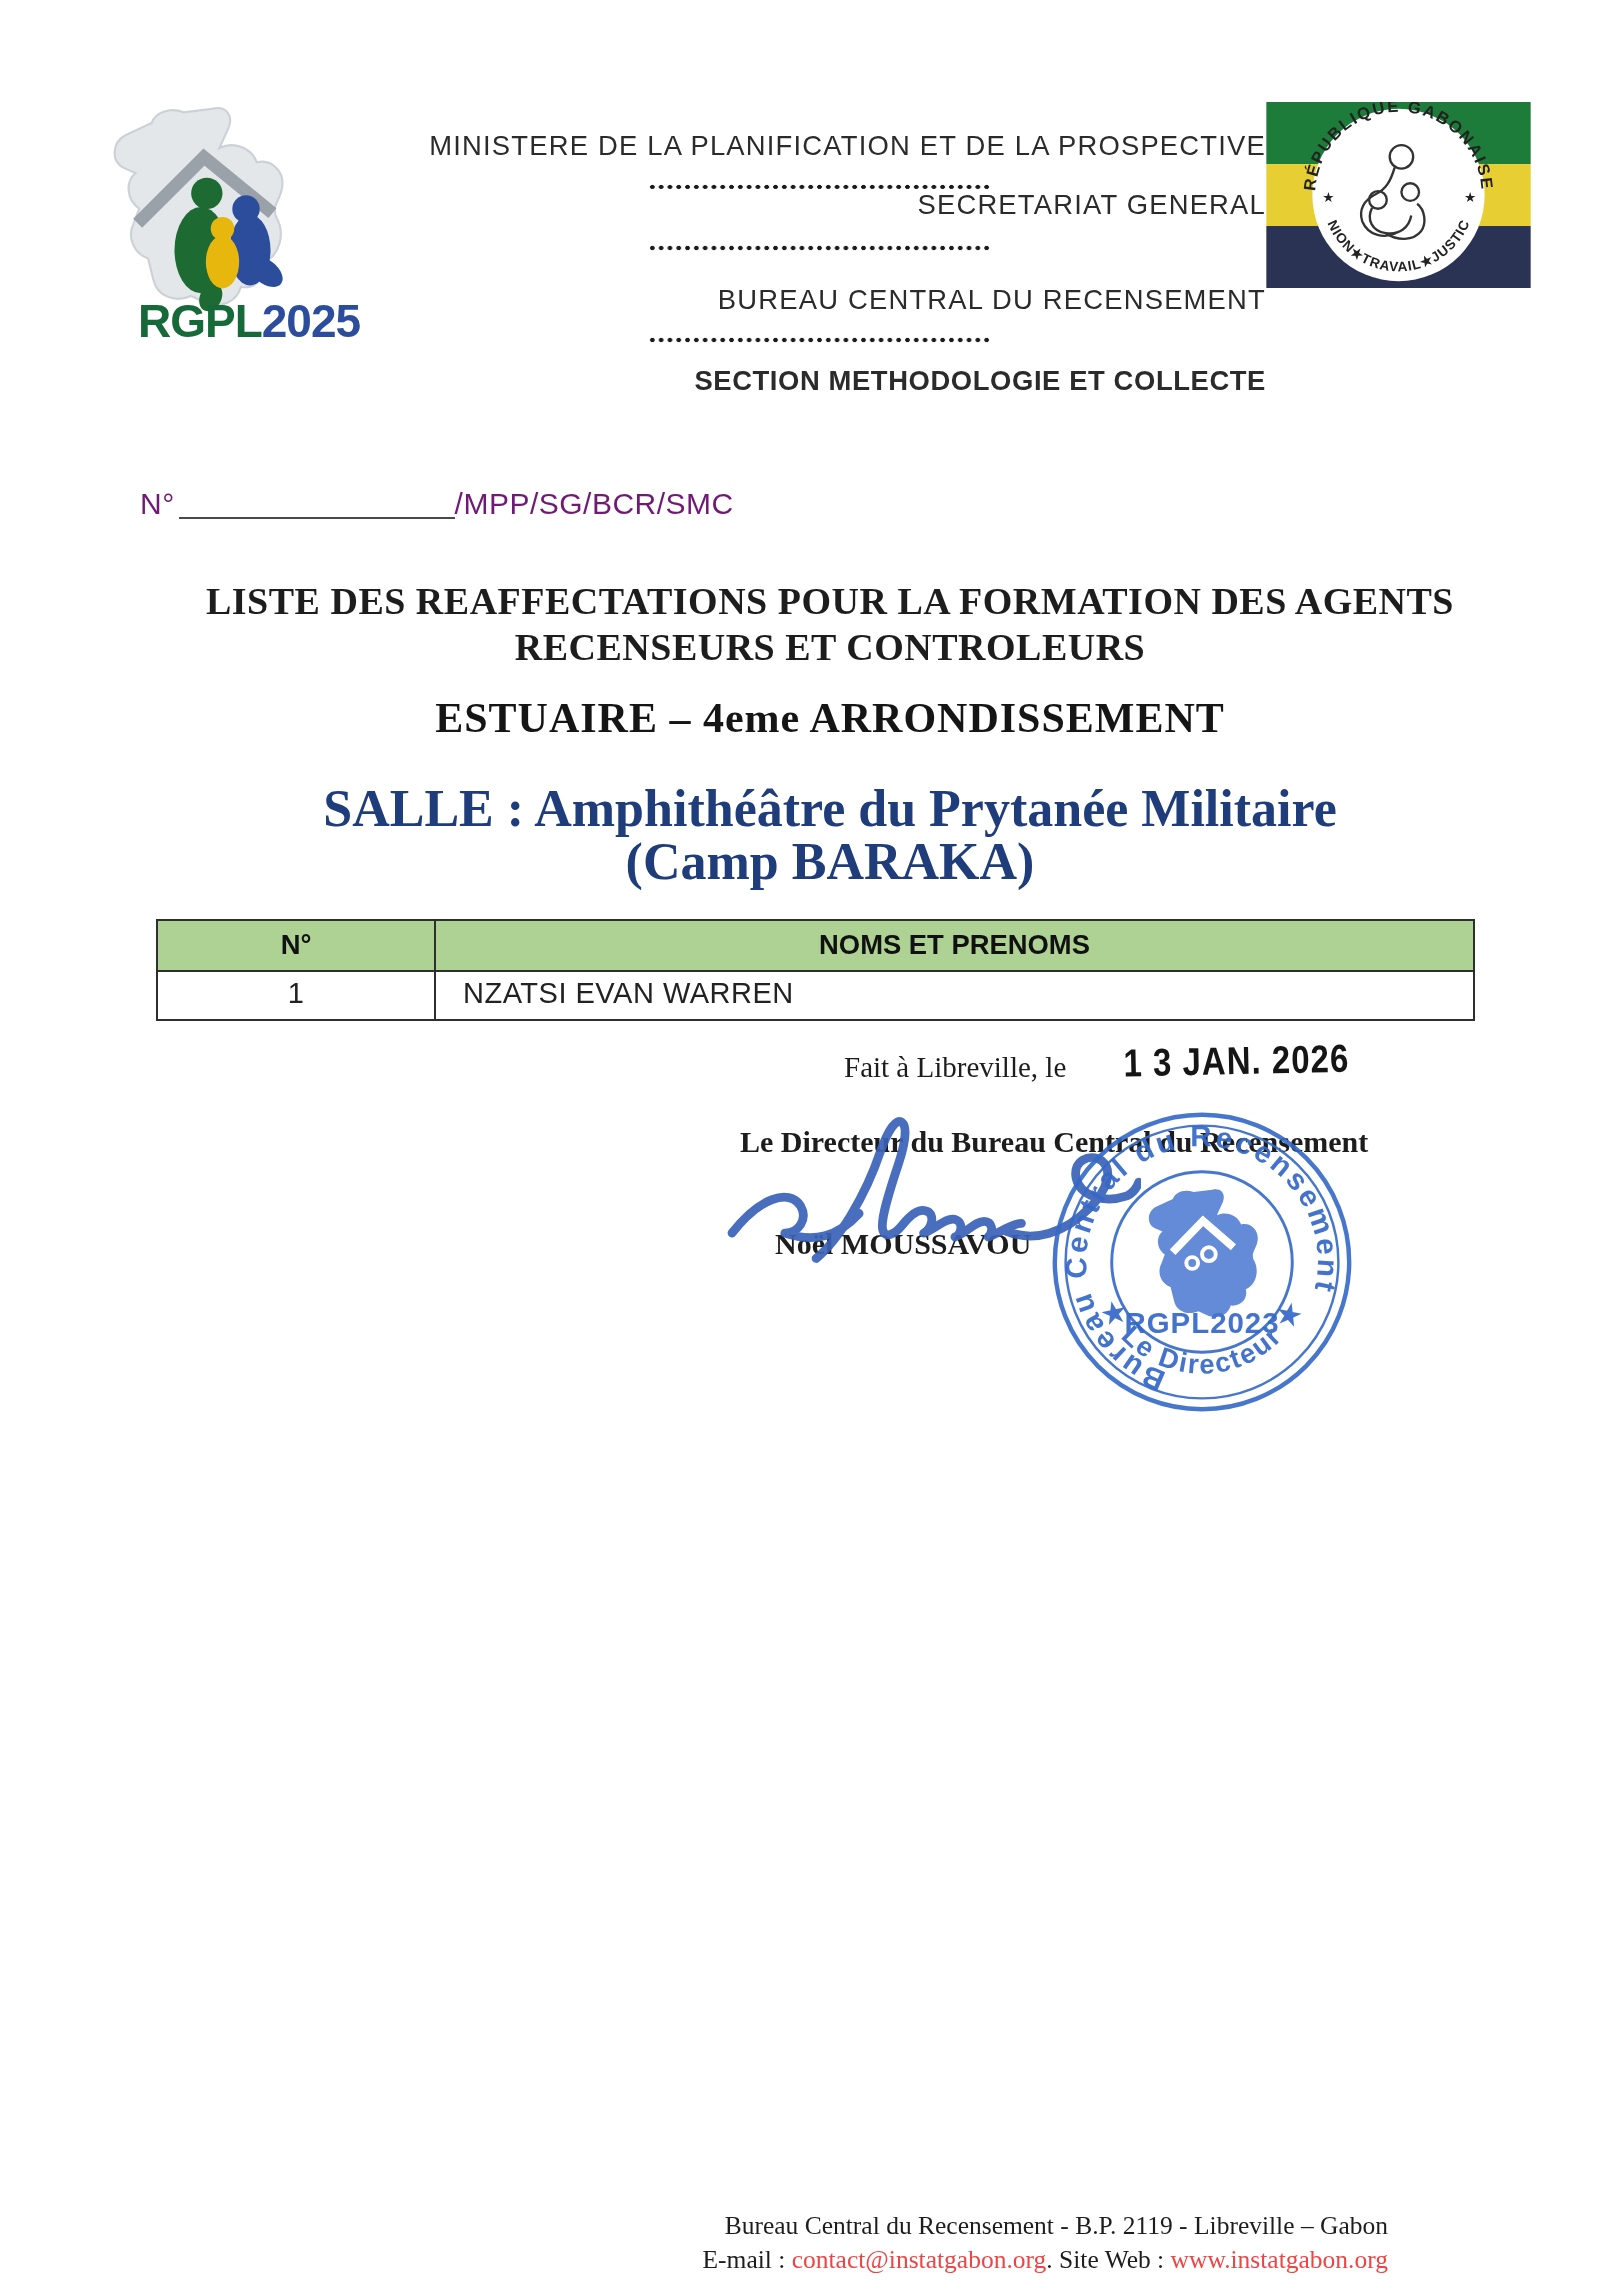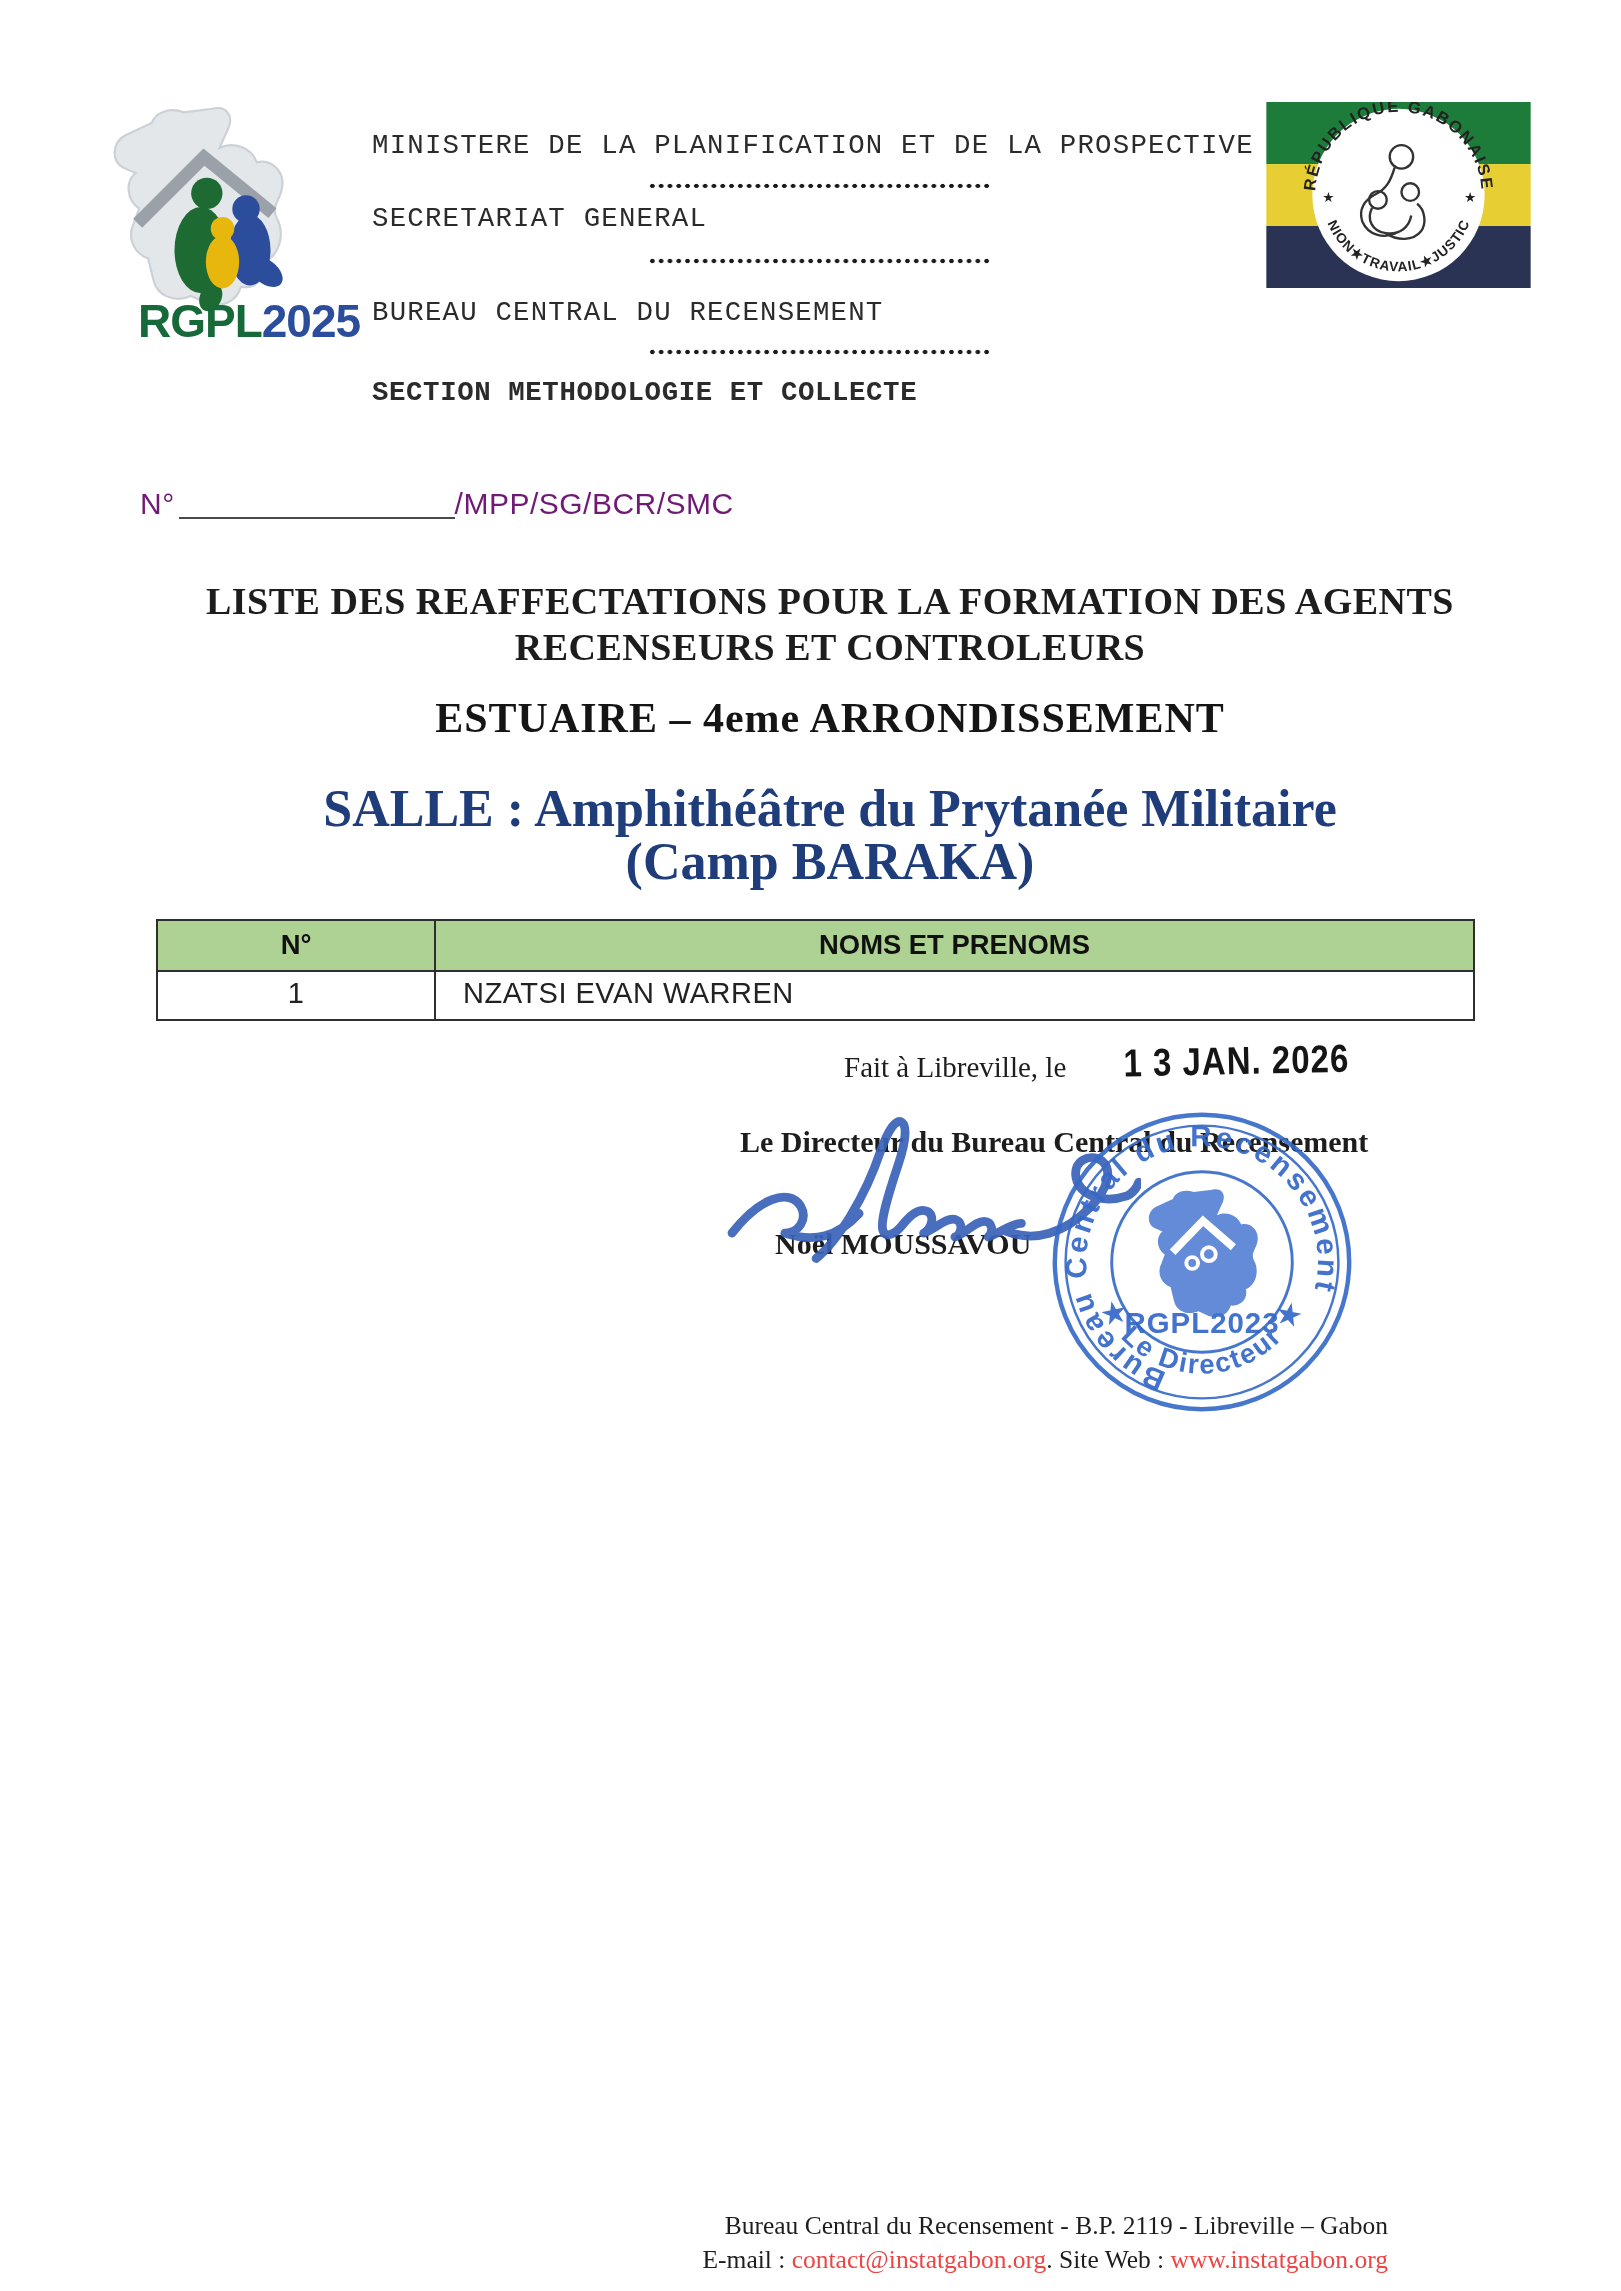--- a/index.html
+++ b/index.html
@@ -9,28 +9,28 @@
     font-family:"Liberation Serif", serif;color:#1c1c1c;
   }
   
   .logo-left{position:absolute;left:93px;top:69px;width:284px;height:294px;}
   .logo-left svg{position:absolute;left:9.8px;top:34px;}
   .rgpl{position:absolute;left:45px;top:225px;font-family:"Liberation Sans",sans-serif;
         font-weight:bold;font-size:46px;letter-spacing:-1px;white-space:nowrap;}
   .rgpl .brand{color:#166939;}
   .rgpl .year{color:#2b4d9b;}
 
-  .letterhead{position:absolute;left:372px;top:130px;width:894px;text-align:left;
-              font-family:Liberation Mono, monospace;color:#2b2b2b;}
+  .letterhead{position:absolute;left:372px;top:130px;width:894px;text-align:right;
+              font-family:Liberation Sans, sans-serif;color:#2b2b2b;}
   .lh-line{font-size:27.4px;letter-spacing:1.2px;font-weight:400;white-space:nowrap;}
   .lh-bold{font-weight:bold;letter-spacing:0.6px;}
   .dots{height:5.9px;width:343px;margin:0 auto;
         background-image:radial-gradient(circle,#1b1b1b 2px,rgba(0,0,0,0) 2.5px);
         background-size:8.8px 5.9px;background-repeat:repeat-x;background-position:center;}
-  .mt12{margin-top:15px;} .mt22{margin-top:21.6px;} .mt24{margin-top:23.5px;}
+  .mt12{margin-top:0;} .mt22{margin-top:21.6px;} .mt24{margin-top:23.5px;}
   .mt30{margin-top:33px;} .mt10{margin-top:22px;}
 
   .emblem{position:absolute;left:1266px;top:102px;width:265px;height:186px;}
 
   
   .reference{position:absolute;left:140px;top:482px;font-family:"Liberation Sans",sans-serif;
              font-size:30px;color:#701a75;letter-spacing:0.5px;white-space:nowrap;}
   .ref-blank{display:inline-block;width:276px;height:35px;border-bottom:2px solid #4a4a4a;
              vertical-align:bottom;margin:0 0 2px 3.9px;}
 

